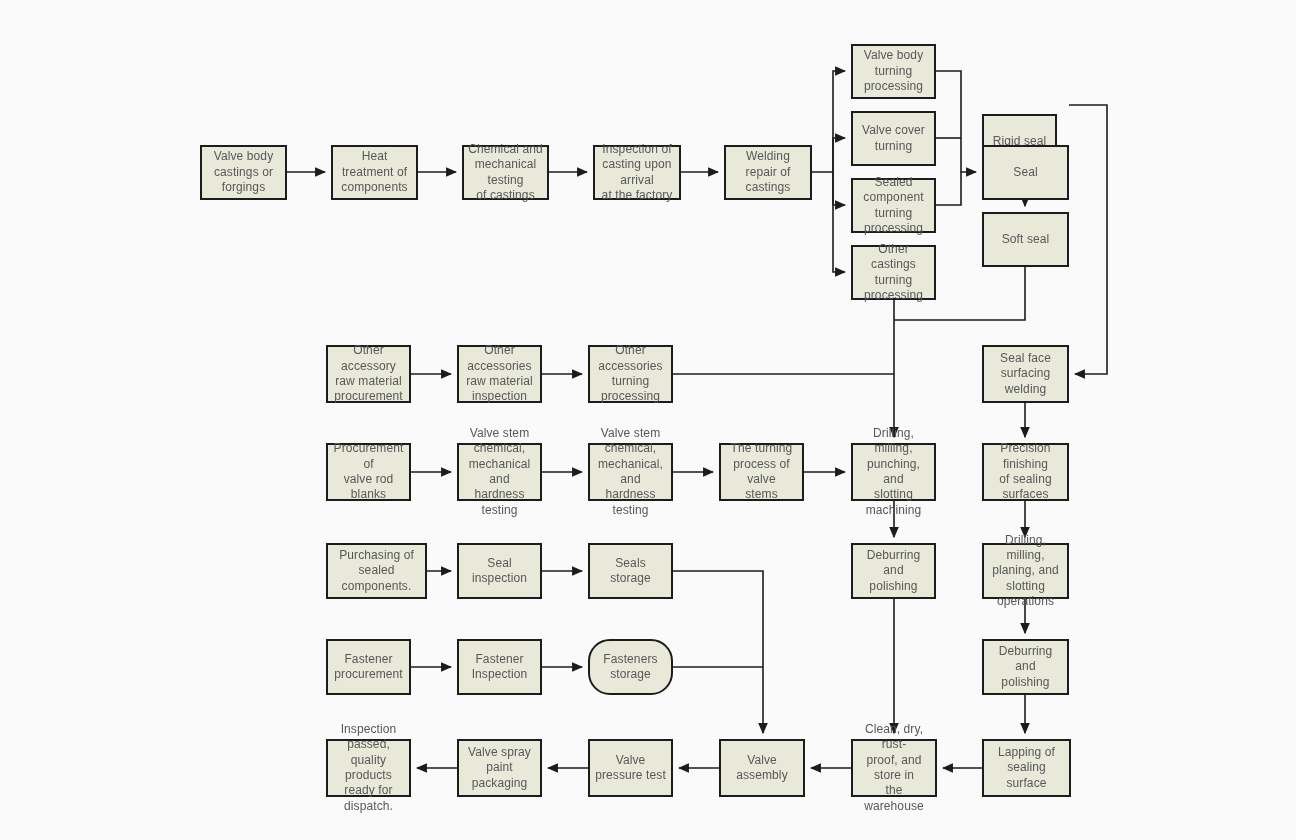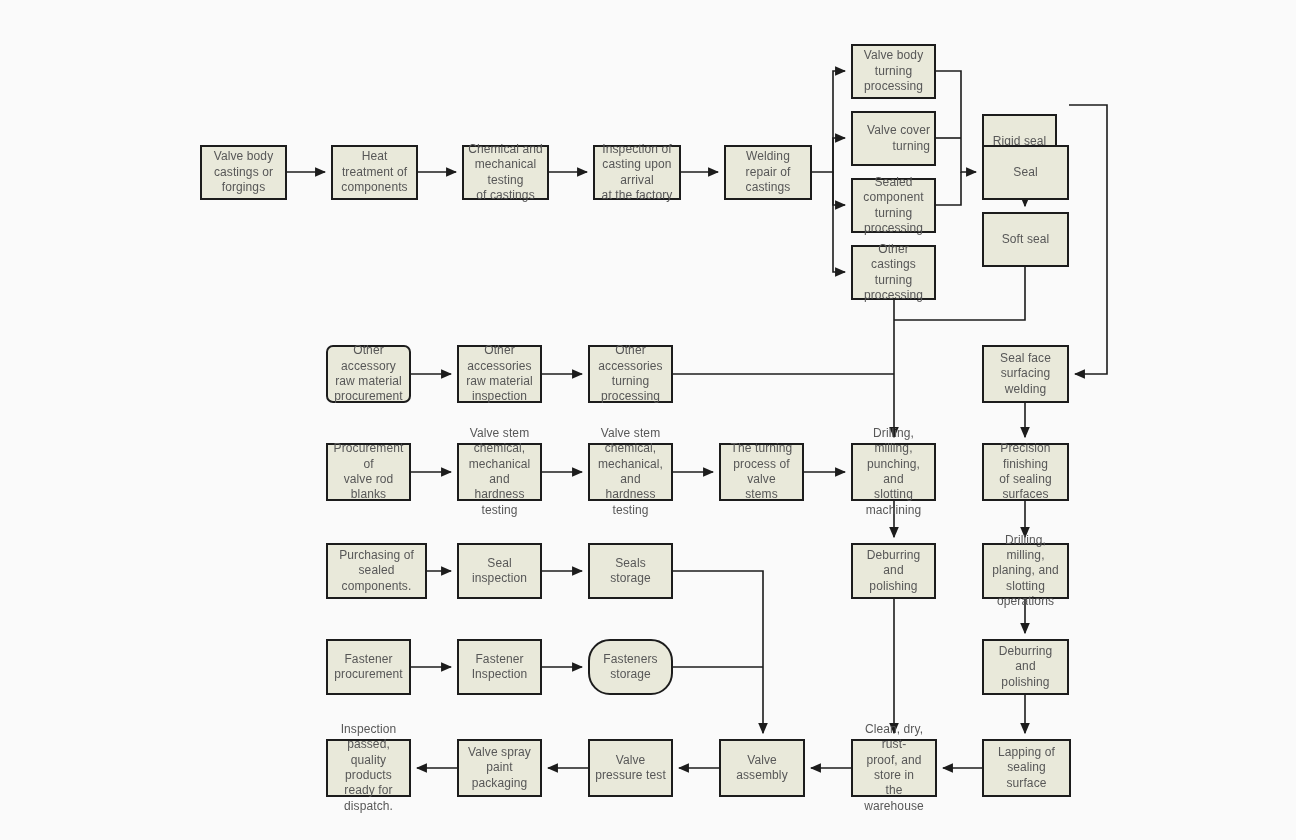--- a/index.html
+++ b/index.html
@@ -121,41 +121,41 @@
 at the factory</span>
       </div>
       <div class="node" style="left: 724px; top: 145px; width: 88px; height: 55px; background: rgb(233, 233, 218); border-color: rgb(28, 28, 28); color: rgb(87, 87, 87);">
         <span>Welding repair of
 castings</span>
       </div>
       <div class="node" style="left: 851px; top: 44px; width: 85px; height: 55px; background: rgb(233, 233, 218); border-color: rgb(28, 28, 28); color: rgb(87, 87, 87);">
         <span>Valve body turning
 processing</span>
       </div>
-      <div class="node" style="left: 851px; top: 111px; width: 85px; height: 55px; background: rgb(233, 233, 218); border-color: rgb(28, 28, 28); color: rgb(87, 87, 87); text-align: right;">
+      <div class="node" style="left: 851px; top: 111px; width: 85px; height: 55px; background: rgb(233, 233, 218); border-color: rgb(28, 28, 28); color: rgb(87, 87, 87);">
         <span>Valve cover turning</span>
       </div>
       <div class="node" style="left: 851px; top: 178px; width: 85px; height: 55px; background: rgb(233, 233, 218); border-color: rgb(28, 28, 28); color: rgb(87, 87, 87);">
         <span>Sealed component
 turning processing</span>
       </div>
       <div class="node" style="left: 851px; top: 245px; width: 85px; height: 55px; background: rgb(233, 233, 218); border-color: rgb(28, 28, 28); color: rgb(87, 87, 87);">
         <span>Other castings
 turning processing</span>
       </div>
       <div class="node" style="left: 982px; top: 78px; width: 75px; height: 55px; background: rgb(233, 233, 218); border-color: rgb(28, 28, 28); color: rgb(87, 87, 87); margin-top: 36px;">
         <span>Rigid seal</span>
       </div>
       <div class="node" style="left: 982px; top: 145px; width: 87px; height: 55px; background: rgb(233, 233, 218); border-color: rgb(28, 28, 28); color: rgb(87, 87, 87);">
         <span>Seal</span>
       </div>
       <div class="node" style="left: 982px; top: 212px; width: 87px; height: 55px; background: rgb(233, 233, 218); border-color: rgb(28, 28, 28); color: rgb(87, 87, 87);">
         <span>Soft seal</span>
       </div>
-      <div class="node" style="left: 326px; top: 345px; width: 85px; height: 58px; background: rgb(233, 233, 218); border-color: rgb(28, 28, 28); color: rgb(87, 87, 87); border-radius: 7px;">
+      <div class="node" style="left: 326px; top: 345px; width: 85px; height: 58px; background: rgb(233, 233, 218); border-color: rgb(28, 28, 28); color: rgb(87, 87, 87);">
         <span>Other accessory
 raw material
 procurement</span>
       </div>
       <div class="node" style="left: 457px; top: 345px; width: 85px; height: 58px; background: rgb(233, 233, 218); border-color: rgb(28, 28, 28); color: rgb(87, 87, 87);">
         <span>Other accessories
 raw material
 inspection</span>
       </div>
       <div class="node" style="left: 588px; top: 345px; width: 85px; height: 58px; background: rgb(233, 233, 218); border-color: rgb(28, 28, 28); color: rgb(87, 87, 87);">

